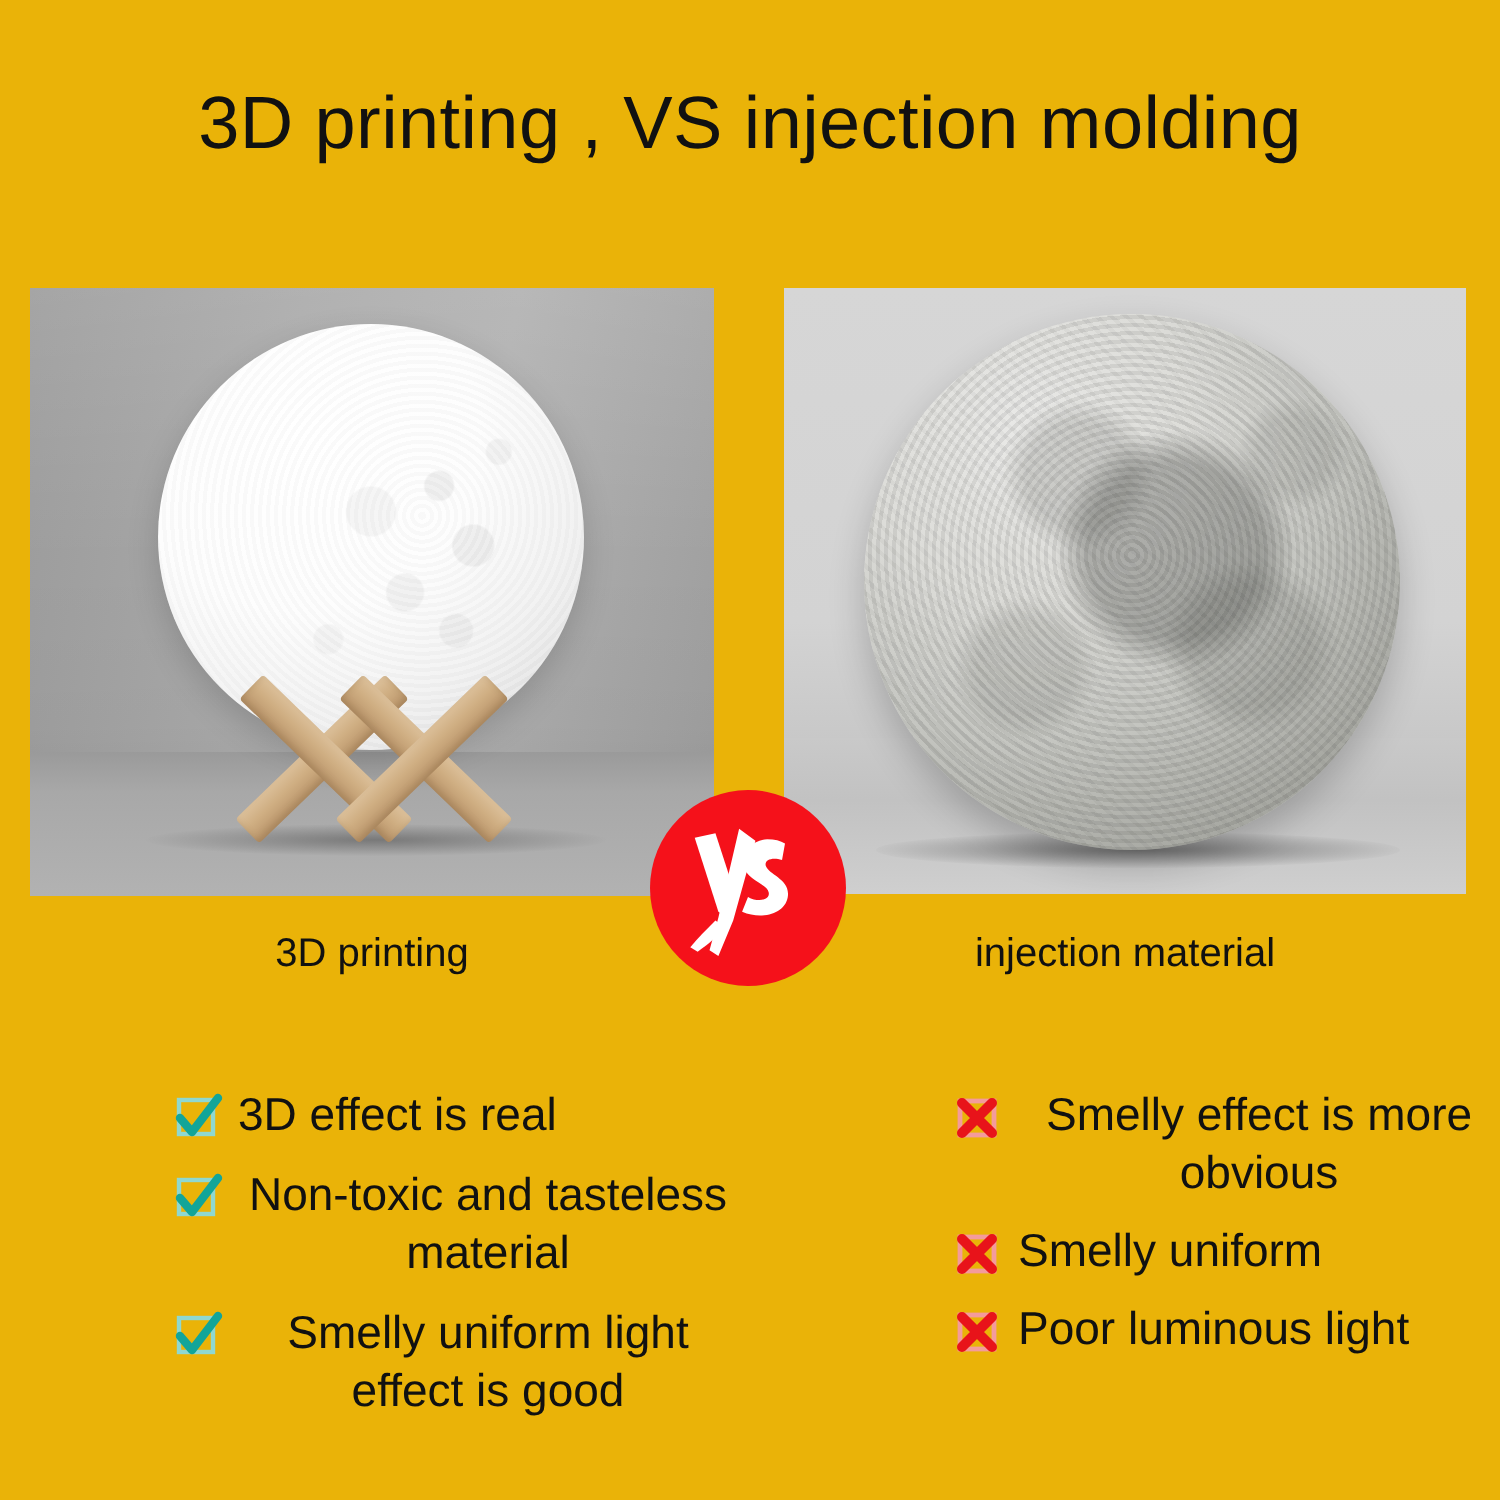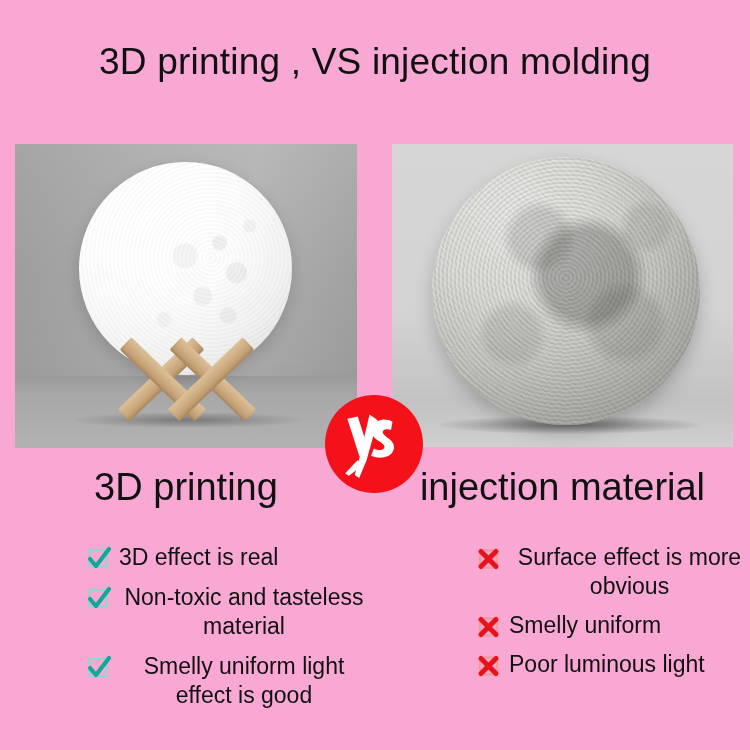--- a/index.html
+++ b/index.html
@@ -2,21 +2,21 @@
 <html><head>
 <meta charset="utf-8">
 <style>
   * { box-sizing: border-box; margin: 0; padding: 0; }
   html, body {
     width: 750px; height: 750px;
     background: #ffffff;
     font-family: "Liberation Sans", sans-serif;
     overflow: hidden;
   }
-  .page { position: relative; width: 750px; height: 750px; background: #f9a8d4; }
+  .page { position: relative; width: 750px; height: 750px; background: #eab308; }
 
   
   .title {
     position: absolute; left: 0; top: 41px; width: 750px;
     text-align: center;
     font-size: 37px; font-weight: 400; color: #111;
     letter-spacing: 0.2px; white-space: nowrap;
   }
 
   
@@ -124,21 +124,21 @@
     position: absolute; left: 325px; top: 251px; width: 98px; height: 98px;
     border-radius: 50%; background: #f5111a;
     display: flex; align-items: center; justify-content: center;
     z-index: 5;
   }
   .vs-badge svg { width: 74px; height: 74px; display: block; }
 
   
   .captions { position: absolute; left: 0; top: 466px; width: 750px; height: 52px; }
   .caption {
-    position: absolute; top: 0; font-size: 38px; color: #111; font-weight: 400;
+    position: absolute; top: 0; font-size: 20px; color: #111; font-weight: 400;
     white-space: nowrap;
   }
   .caption-left  { left: 15px;  width: 342px; text-align: center; }
   .caption-right { left: 392px; width: 341px; text-align: center; }
 
   
   .lists { position: absolute; left: 0; top: 543px; width: 750px; height: 200px; }
   .list { position: absolute; top: 0; }
   .list-left  { left: 86px;  width: 300px; }
   .list-right { left: 476px; width: 274px; }
@@ -236,21 +236,21 @@
     </div>
 
     <div class="list list-right">
       <div class="list-item">
         <span class="mark">
           <svg viewBox="0 0 26 26">
             <rect x="4" y="4.5" width="17" height="17" fill="none" stroke="#f49b9b" stroke-width="2.4"></rect>
             <path d="M5 5.5 L20 20.5 M20 5.5 L5 20.5" fill="none" stroke="#e8131a" stroke-width="5" stroke-linecap="round"></path>
           </svg>
         </span>
-        <span class="item-text">Surface effect is more obvious</span>
+        <span class="item-text">Smelly effect is more obvious</span>
       </div>
       <div class="list-item">
         <span class="mark">
           <svg viewBox="0 0 26 26">
             <rect x="4" y="4.5" width="17" height="17" fill="none" stroke="#f49b9b" stroke-width="2.4"></rect>
             <path d="M5 5.5 L20 20.5 M20 5.5 L5 20.5" fill="none" stroke="#e8131a" stroke-width="5" stroke-linecap="round"></path>
           </svg>
         </span>
         <span class="item-text">Smelly uniform</span>
       </div>

